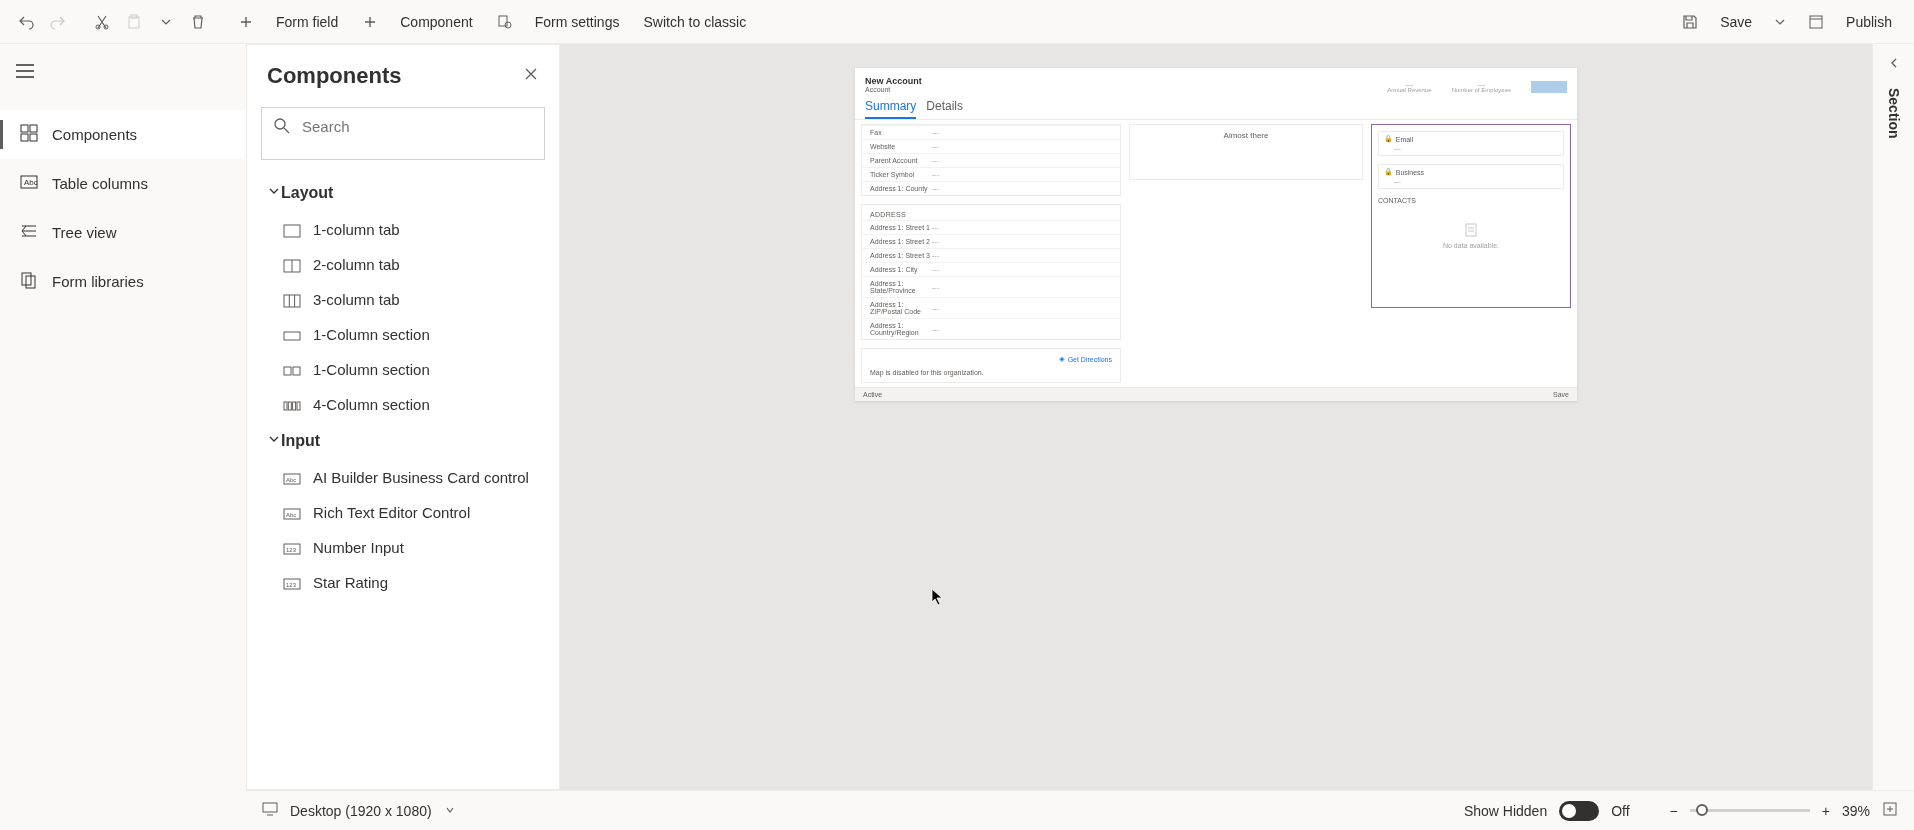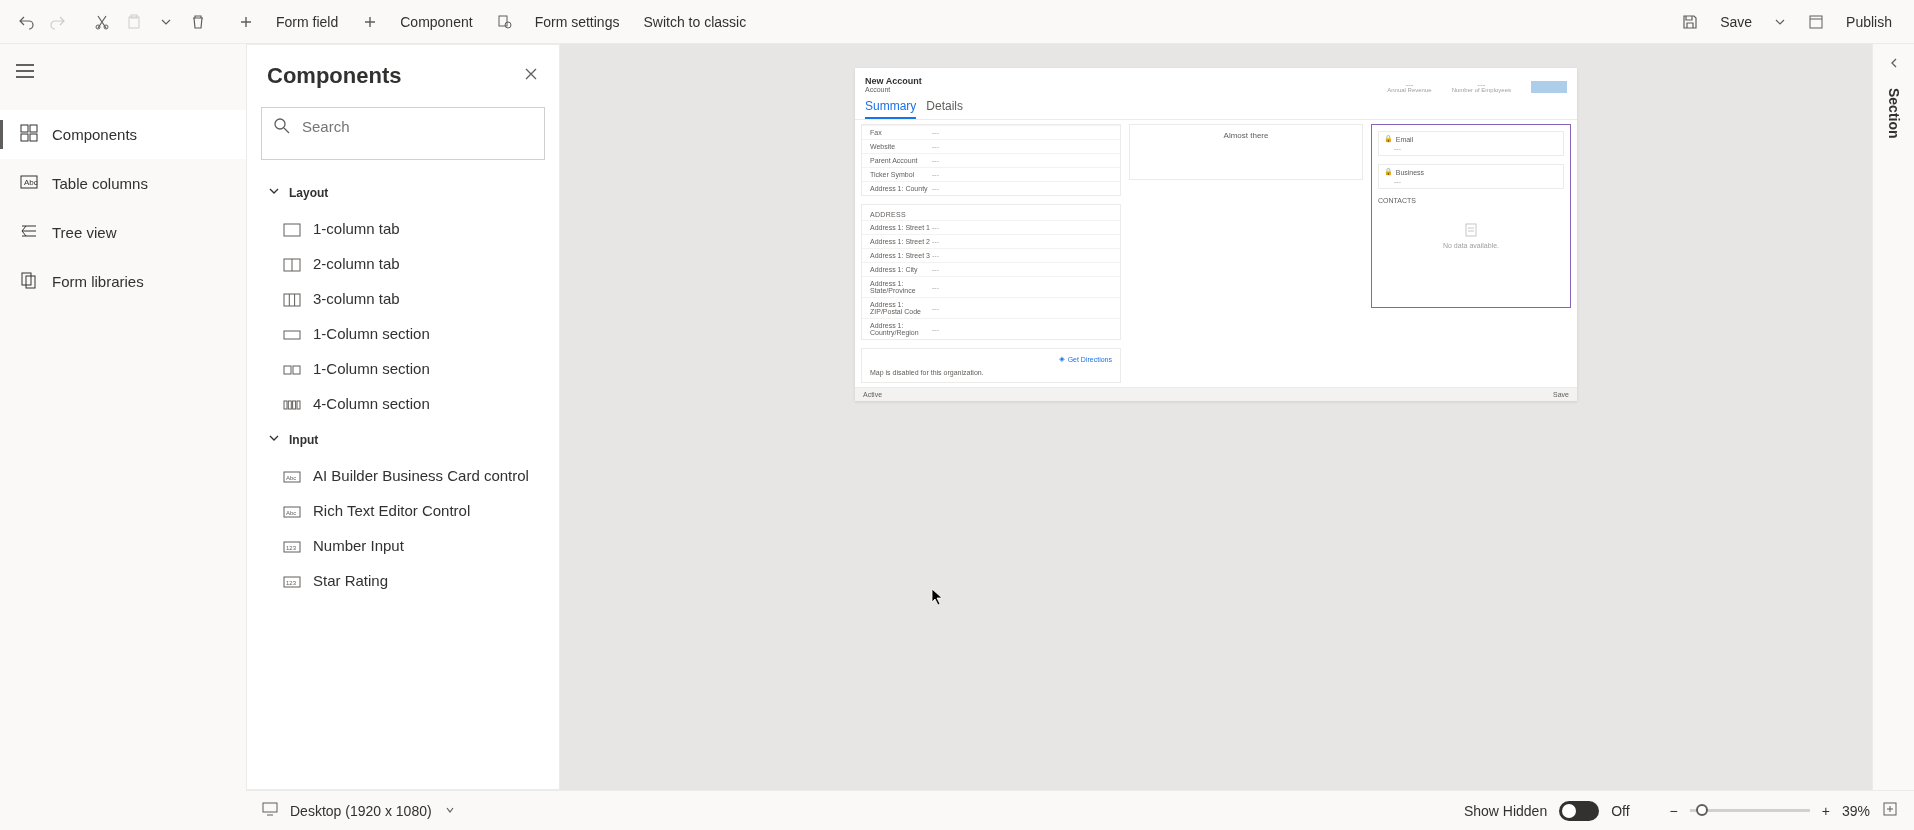--- a/index.html
+++ b/index.html
@@ -31,21 +31,21 @@
 .panel { width: 314px; background: #fff; border: 1px solid #edebe9; display: flex; flex-direction: column; }
 .panel-header { display: flex; align-items: center; justify-content: space-between; padding: 18px 20px 12px 20px; }
 .panel-title { font-size: 22px; font-weight: 600; }
 .panel-close { cursor: pointer; }
 .panel-search { margin: 6px 14px; position: relative; }
 .panel-search input { width: 100%; padding: 10px 12px 24px 40px; border: 1px solid #d2d0ce; font-size: 15px; }
 .panel-search svg { position: absolute; left: 12px; top: 10px; width: 18px; height: 18px; color: #605e5c; }
 .panel-body { flex: 1; overflow-y: auto; padding: 8px 4px 8px 14px; position: relative; }
 .panel-body::-webkit-scrollbar { width: 12px; }
 .panel-body::-webkit-scrollbar-thumb { background: #c8c6c4; }
-.group-header { display: flex; align-items: center; gap: 8px; padding: 10px 6px; font-weight: 600; font-size: 12px; cursor: pointer; }
+.group-header { display: flex; align-items: center; padding: 10px 6px; font-weight: 600; font-size: 16px; cursor: pointer; }
 .group-header svg { width: 14px; height: 14px; }
 .group-item { display: flex; align-items: flex-end; gap: 12px; padding: 9px 6px 9px 22px; font-size: 15px; cursor: pointer; }
 .group-item svg { width: 18px; height: 14px; }
 
 
 .canvas-wrap { flex: 1; background: #e8e6e4; position: relative; display: flex; justify-content: center; align-items: flex-start; padding: 24px; }
 .scroll-down-arrow { position:absolute; left:50%; bottom:-4px; font-size:10px; color:#605e5c; }
 .form-canvas { width: 722px; background: #fff; box-shadow: 0 1px 3px rgba(0,0,0,0.1); font-size: 8px; color: #605e5c; position: relative; }
 .fc-header { padding: 8px 10px 2px 10px; display:flex; justify-content:space-between; }
 .fc-title { font-size: 9px; font-weight: 600; color: #323130; }

